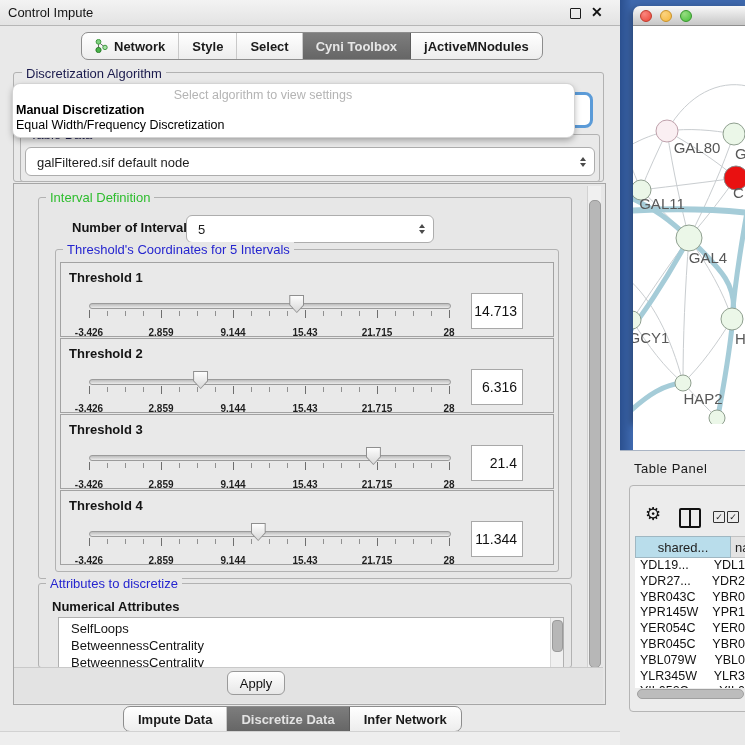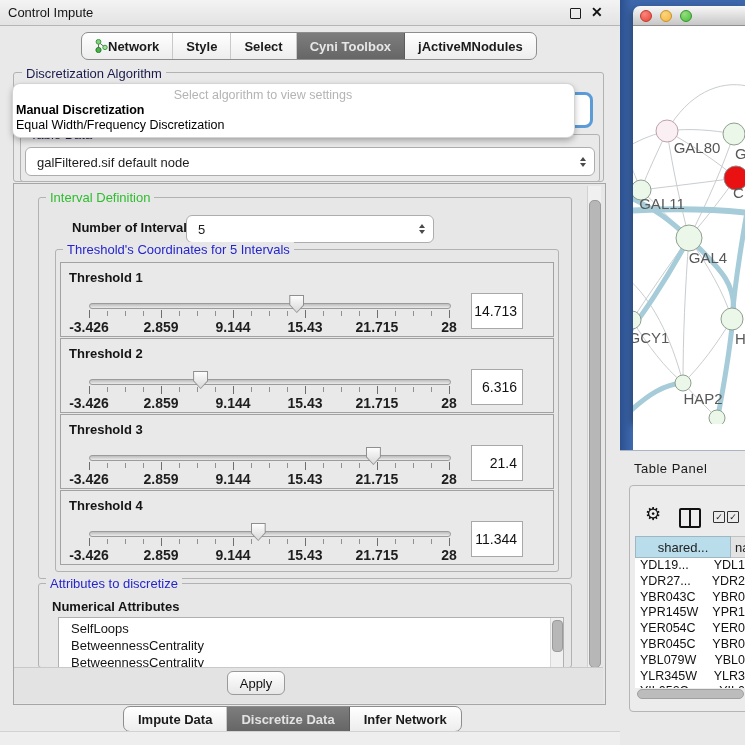--- a/index.html
+++ b/index.html
@@ -10,21 +10,21 @@
 
   
   #left{left:0;top:0;width:620px;height:745px;background:#e9e9e9}
   .titlebar{left:0;top:0;width:620px;height:25px;background:linear-gradient(#f3f3f3,#e3e3e3);border-bottom:1px solid #b6b6b6}
   .cp-title{left:8px;top:5px;font-size:13px;color:#141414}
   .float-ic{left:570px;top:8px;width:9px;height:9px;border:1.5px solid #1c1c1c;border-radius:1px}
   .close-ic{left:591px;top:4px;font-size:14px;font-weight:bold;color:#111}
 
   .tabs{left:81px;top:32px;height:26px;display:flex;background:linear-gradient(#ffffff,#ededed);
         border:1px solid #8d8d8d;border-radius:7px;overflow:hidden}
-  .tab{display:flex;align-items:center;padding:0 13px;font-size:13px;font-weight:600;
+  .tab{display:flex;align-items:center;gap:6px;padding:0 13px;font-size:13px;font-weight:600;
        color:#1a1a1a;border-right:1px solid #c9c9c9;white-space:nowrap}
   .tab:last-child{border-right:none}
   .tab.sel{background:linear-gradient(#7d7d7d,#666666);color:#e7e7e7;border-color:#5c5c5c}
   .net-ic{width:13px;height:14px}
 
   .fs{border:1px solid #b2b2b2;border-radius:3px}
   .fs-title{padding:0 4px;font-size:13px;white-space:nowrap}
   .navy{color:#1b1b4d}.green{color:#2ebd2e}.blue{color:#2525cf}
   .bg-outer{background:#e9e9e9}.bg-panel{background:#e7e7e7}
 
@@ -54,21 +54,21 @@
   .thumb{position:absolute;top:32px;width:15px;height:18px;background:#8f8f8f;
          clip-path:polygon(0 0,100% 0,100% 55%,50% 100%,0 55%)}
   .thumb i{position:absolute;left:1px;top:1px;right:1px;bottom:1px;display:block;
            background:linear-gradient(#fdfdfd,#d8d8d8);clip-path:polygon(0 0,100% 0,100% 55%,50% 100%,0 55%)}
   .scale{position:absolute;left:28px;top:47px;width:360px;height:24px}
   .minor{position:absolute;left:0;top:1px;width:100%;height:5px;
          background:repeating-linear-gradient(90deg,#909090 0 1px,transparent 1px 5%)}
   .mj{position:absolute;top:0;width:1px;height:8px;background:#6e6e6e}
   .mj:nth-of-type(1){left:0}.mj:nth-of-type(2){left:20%}.mj:nth-of-type(3){left:40%}
   .mj:nth-of-type(4){left:60%}.mj:nth-of-type(5){left:80%}.mj:nth-of-type(6){left:100%}
-  .tklbl{position:absolute;top:9px;transform:translateX(-50%);font-size:14px;font-weight:bold;color:#1e1e1e;white-space:nowrap}
+  .tklbl{position:absolute;top:17px;transform:translateX(-50%);font-size:10px;font-weight:bold;color:#1e1e1e;white-space:nowrap}
   .tk0{left:0}.tk1{left:20%}.tk2{left:40%}.tk3{left:60%}.tk4{left:80%}.tk5{left:100%}
   .tval{position:absolute;left:410px;top:30px;width:52px;height:36px;background:#fff;border:1px solid #a8a8a8;
         display:flex;align-items:center;justify-content:flex-end;padding-right:5px;box-sizing:border-box;font-size:14px;color:#111}
 
   .listbox{left:58px;top:617px;width:504px;height:49px;background:#fff;border:1px solid #b0b0b0;overflow:hidden}
   .listbox .li{padding-left:12px;font-size:13px;line-height:17px;color:#141414;white-space:nowrap}
   .lsb{position:absolute;right:0;top:0;width:12px;height:100%;background:#f0f0f0;border-left:1px solid #d8d8d8}
   .lsb i{position:absolute;left:1px;top:2px;width:9px;height:30px;background:#b7b7b7;border:1px solid #9a9a9a;border-radius:4px}
 
   .applyrow{left:14px;top:667px;width:589px;height:35px;background:#e3e3e3;border-top:1px solid #c9c9c9}

